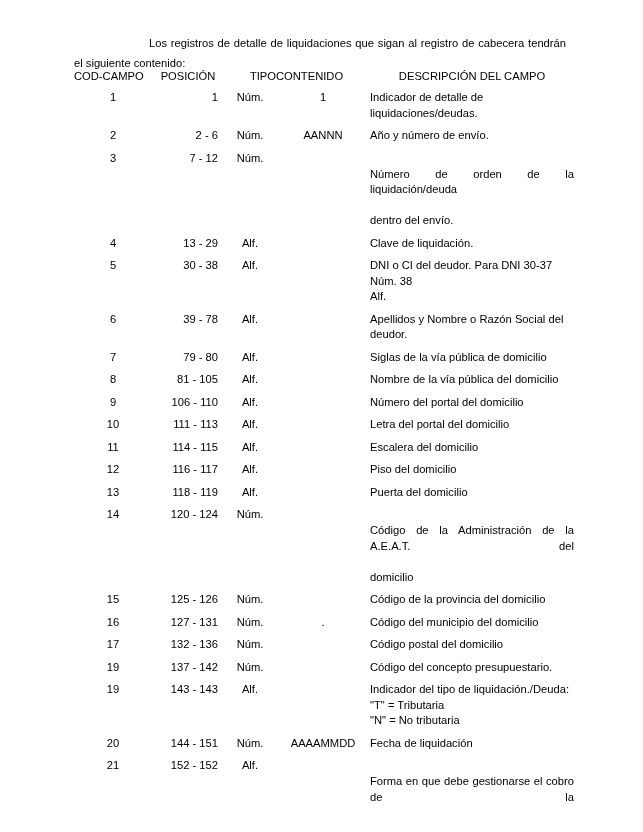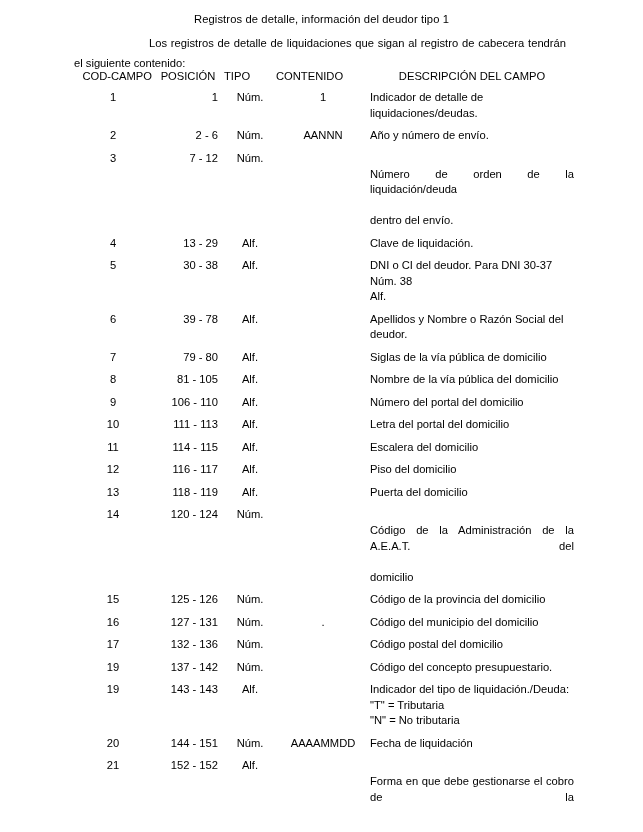--- a/index.html
+++ b/index.html
@@ -70,23 +70,23 @@
     padding-bottom: 8px;
     white-space: nowrap;
   }
 
   col.c-cod   { width: 78px; }
   col.c-pos   { width: 72px; }
   col.c-tipo  { width: 52px; }
   col.c-cont  { width: 94px; }
   col.c-desc  { width: 204px; }
 
-  th.h-cod  { text-align: right; }
+  th.h-cod  { text-align: left; }
   th.h-pos  { text-align: center; }
-  th.h-tipo { text-align: left; }
+  th.h-tipo { text-align: right; }
   th.h-cont { text-align: left; }
   th.h-desc { text-align: center; }
 
   td.cod  { text-align: center; white-space: nowrap; }
   td.pos  { text-align: right;  white-space: nowrap; padding-right: 6px; }
   td.tipo { text-align: center; white-space: nowrap; }
   td.cont { text-align: center; white-space: nowrap; }
   td.desc { text-align: left; }
 
   tr.row > td { padding-top: 7px; line-height: 15.5px; }
@@ -103,21 +103,20 @@
     content: "";
     display: inline-block;
     width: 100%;
   }
 </style>
 </head>
 <body>
 
 <div class="page">
 
-  <div class="doc-title">Registros de detalle, información del deudor tipo 1</div>
 
   <div class="intro">
     <span>Los registros de detalle de liquidaciones que sigan al registro de cabecera tendrán el siguiente contenido:</span>
   </div>
 
   <table class="tbl">
     <colgroup>
       <col class="c-cod">
       <col class="c-pos">
       <col class="c-tipo">

